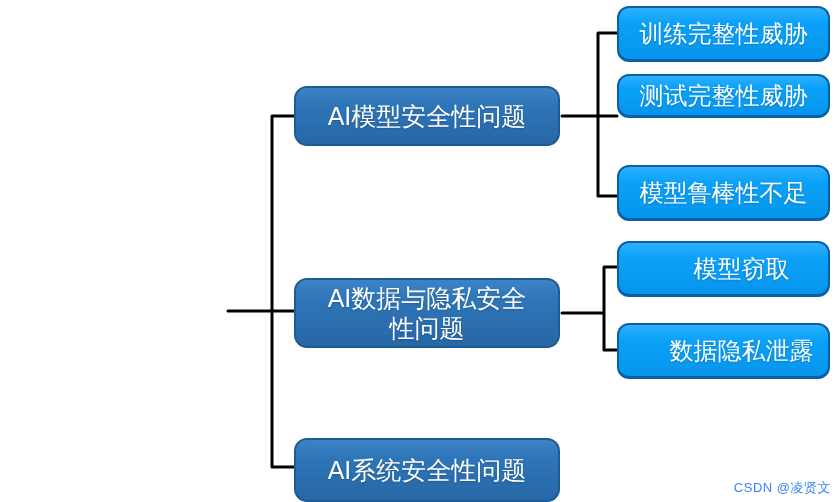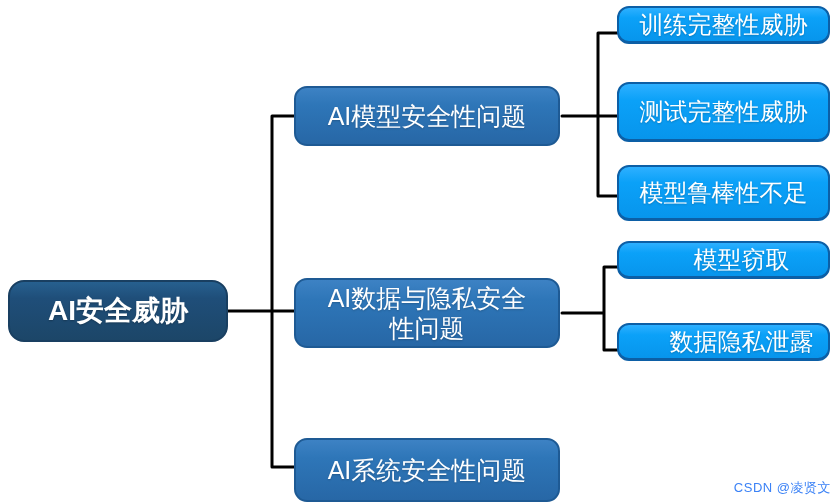--- a/index.html
+++ b/index.html
@@ -31,30 +31,30 @@
     background:linear-gradient(180deg,#3d82c4 0%,#2E76B8 30%,#2767a6 100%);
     border:2px solid #1E5A94;
     border-radius:13px;
     font-size:25px;font-weight:500;
     text-shadow:0 1px 2px rgba(0,0,0,.2);
   }
   .branch1{top:86px;height:60px;}
   .branch2{top:278px;height:70px;}
   .branch3{top:438px;height:64px;justify-content:center;}
   .leaf{
-    left:617px;width:213px;height:38px;
+    left:617px;width:213px;height:56px;
     background:linear-gradient(180deg,#2eb0ff 0%,#0BA1F8 30%,#0795ec 100%);
     border:2px solid #0C5FA6;
     border-bottom-width:3px;
     border-radius:12px;
     font-size:24px;font-weight:500;
     text-shadow:0 1px 2px rgba(0,0,0,.2);
   }
   .leaf1{top:6px;}
-  .leaf2{top:82px;height:60px;}
+  .leaf2{top:74px;height:44px;}
   .leaf3{top:165px;height:56px;}
   .leaf4{top:241px;padding-left:36px;}
   .leaf5{top:323px;padding-left:36px;}
   #watermark{
     position:absolute;right:6px;bottom:5px;
     font-size:13px;color:#3b82f6;letter-spacing:.5px;
   }
 </style>
 </head>
 <body>
@@ -63,23 +63,20 @@
 
   <svg id="connectors" viewBox="0 0 837 502" xmlns="http://www.w3.org/2000/svg">
 
     <path d="M228 311 H296 M272 116 V467 M272 116 H296 M272 467 H296" stroke="#000000" stroke-width="3" fill="none" stroke-linejoin="round" stroke-linecap="round"></path>
 
     <path d="M562 116 H617 M598 33 V196 M598 33 H617 M598 196 H617" stroke="#000000" stroke-width="3" fill="none" stroke-linejoin="round" stroke-linecap="round"></path>
 
     <path d="M562 313 H604 M604 267 V350 M604 267 H617 M604 350 H617" stroke="#000000" stroke-width="3" fill="none" stroke-linejoin="round" stroke-linecap="round"></path>
   </svg>
 
-  <div class="node root">
-    <span class="lbl">AI安全威胁</span>
-  </div>
 
   <div class="node branch branch1">
     <span class="lbl">AI模型安全性问题</span>
   </div>
 
   <div class="node branch branch2">
     <span class="lbl">AI数据与隐私安全
 性问题</span>
   </div>
 

